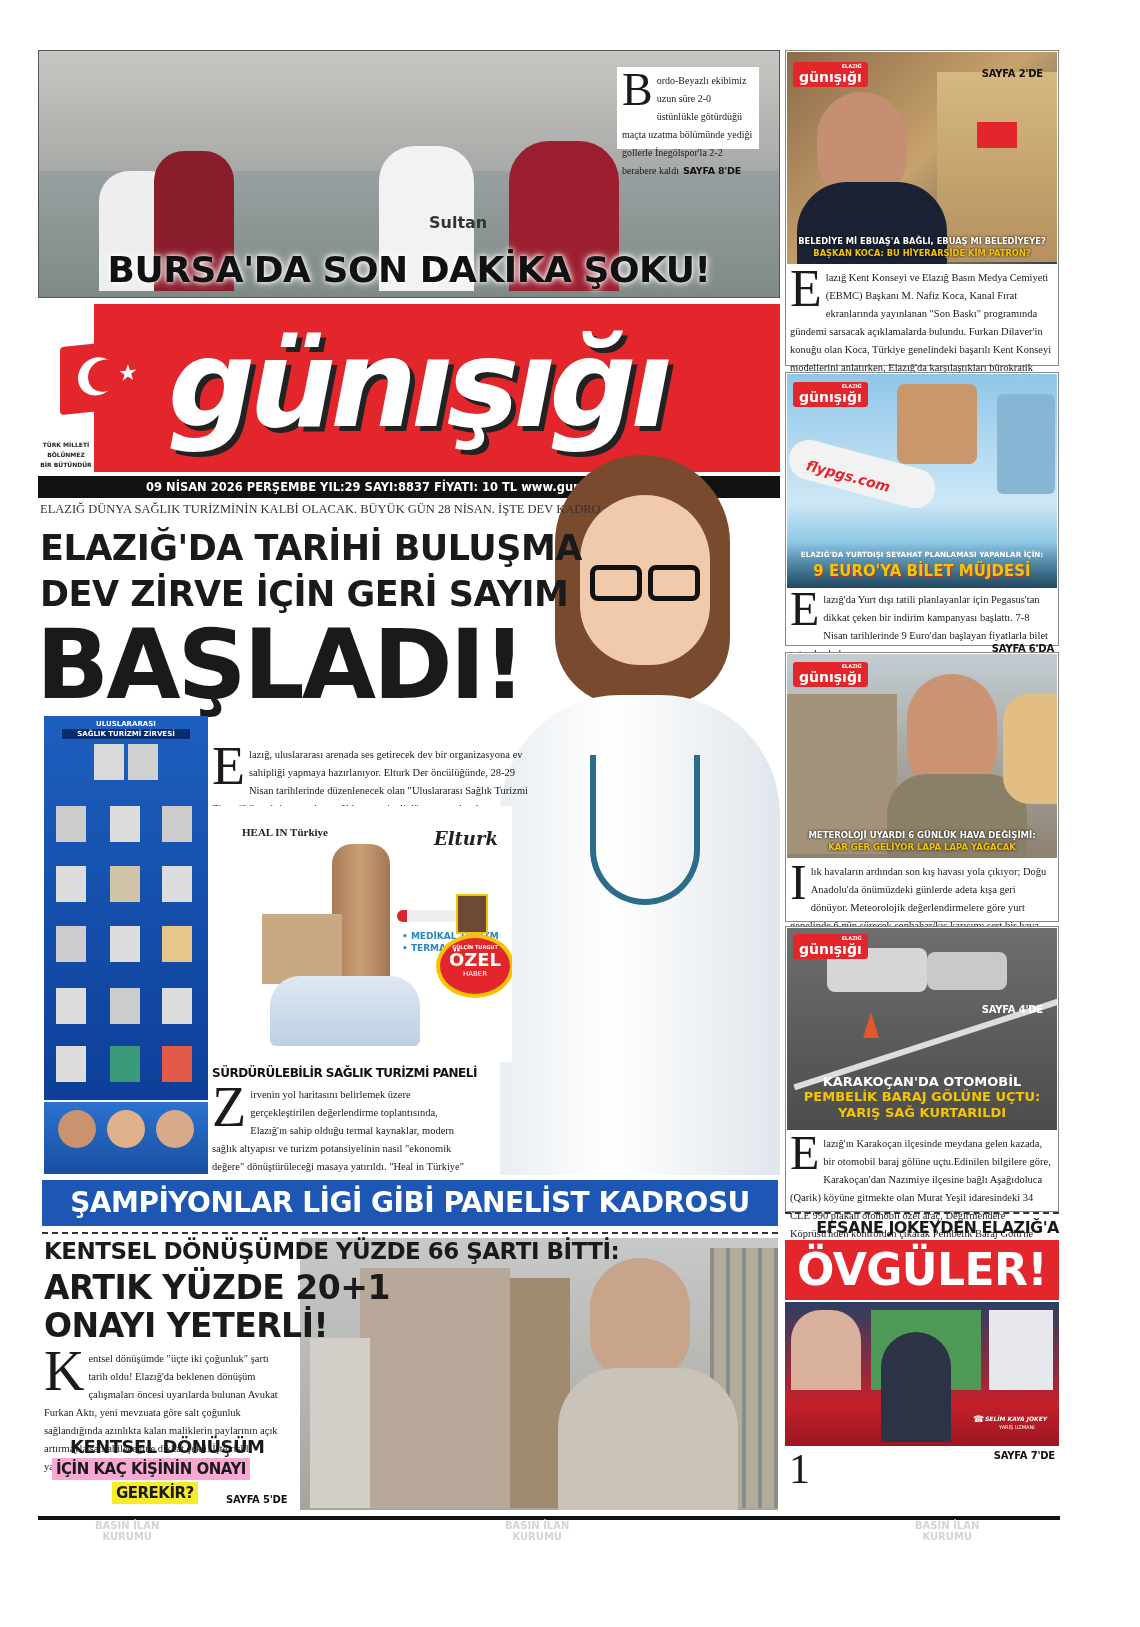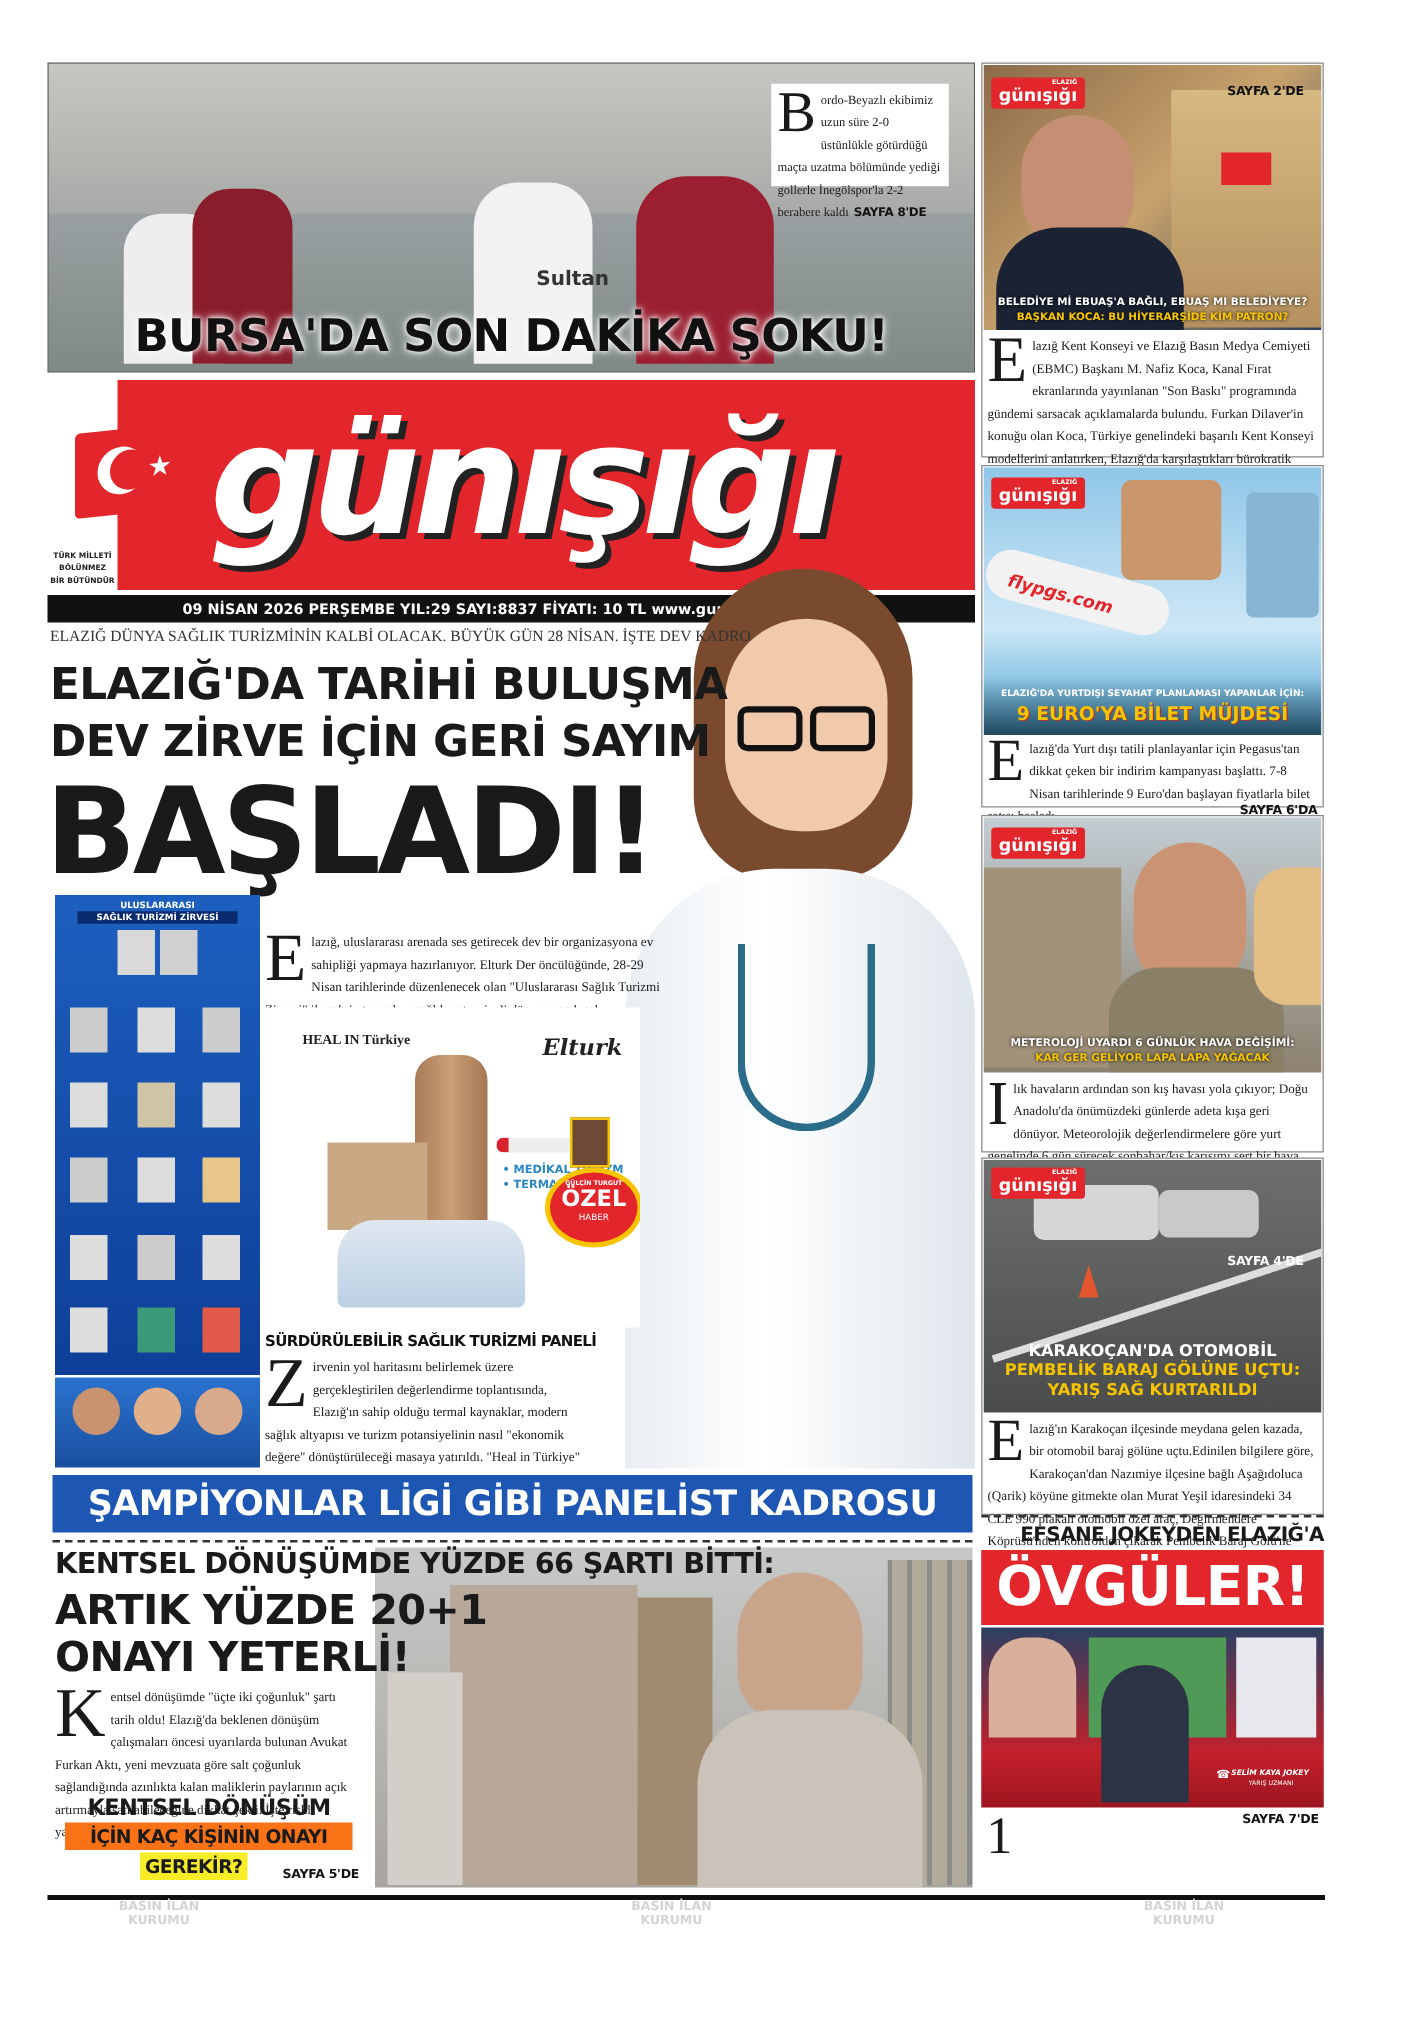--- a/index.html
+++ b/index.html
@@ -148,21 +148,21 @@
   <div class="abs" style="left:258px;top:130px;width:180px;height:142px;border-radius:60px 60px 0 0;background:#c9c3ba;"></div>
 </div>
 <div class="abs heavy" style="left:44px;top:1238px;font-size:23px;color:#1a1a1a;white-space:nowrap;">KENTSEL DÖNÜŞÜMDE YÜZDE 66 ŞARTI BİTTİ:</div>
 <div class="abs heavy" style="left:44px;top:1268px;font-size:33px;color:#1a1a1a;white-space:nowrap;">ARTIK YÜZDE 20+1</div>
 <div class="abs heavy" style="left:44px;top:1306px;font-size:33px;color:#1a1a1a;white-space:nowrap;">ONAYI YETERLİ!</div>
 <div class="abs" style="left:44px;top:1348px;width:244px;">
   <span class="dropcap" style="font-size:56px;line-height:42px;">K</span>
   <span class="body-text">entsel dönüşümde "üçte iki çoğunluk" şartı tarih oldu! Elazığ'da beklenen dönüşüm çalışmaları öncesi uyarılarda bulunan Avukat Furkan Aktı, yeni mevzuata göre salt çoğunluk sağlandığında azınlıkta kalan maliklerin paylarının açık artırmayla satılabileceğine dikkat çekti. İşte riskli yapılarda devletin ve vatandaşın yeni hakları…</span>
 </div>
 <div class="abs heavy" style="left:70px;top:1436px;font-size:18px;color:#1a1a1a;white-space:nowrap;">KENTSEL DÖNÜŞÜM</div>
-<div class="abs heavy" style="left:52px;top:1458px;padding:0 20px;background:#f97316;font-size:15px;line-height:22px;color:#1a1a1a;white-space:nowrap;">İÇİN KAÇ KİŞİNİN ONAYI</div>
+<div class="abs heavy" style="left:52px;top:1458px;padding:0 4px;background:#f9a8d4;font-size:15px;line-height:22px;color:#1a1a1a;white-space:nowrap;">İÇİN KAÇ KİŞİNİN ONAYI</div>
 <div class="abs heavy" style="left:112px;top:1482px;padding:0 4px;background:#f7ec27;font-size:15px;line-height:22px;color:#1a1a1a;white-space:nowrap;">GEREKİR?</div>
 <div class="abs sayfa" style="left:226px;top:1494px;">SAYFA 5'DE</div>
 
 <div class="abs sidebox" style="left:785px;top:50px;width:274px;height:316px;">
   <div class="abs photo" style="left:1px;top:1px;width:270px;height:212px;background:linear-gradient(135deg,#8c6b4a,#c8a26c 50%,#2c3f5c);">
     <div class="abs" style="left:150px;top:20px;width:120px;height:190px;background:linear-gradient(180deg,#d6b881,#b5915f);"></div>
     <div class="abs" style="left:190px;top:70px;width:40px;height:26px;background:#e3262b;"></div>
     <div class="abs" style="left:30px;top:40px;width:90px;height:110px;border-radius:45px;background:#c48f72;"></div>
     <div class="abs" style="left:10px;top:130px;width:150px;height:82px;border-radius:50px 50px 0 0;background:#1a2233;"></div>
     <div class="logo-badge" style="left:6px;top:10px;">

